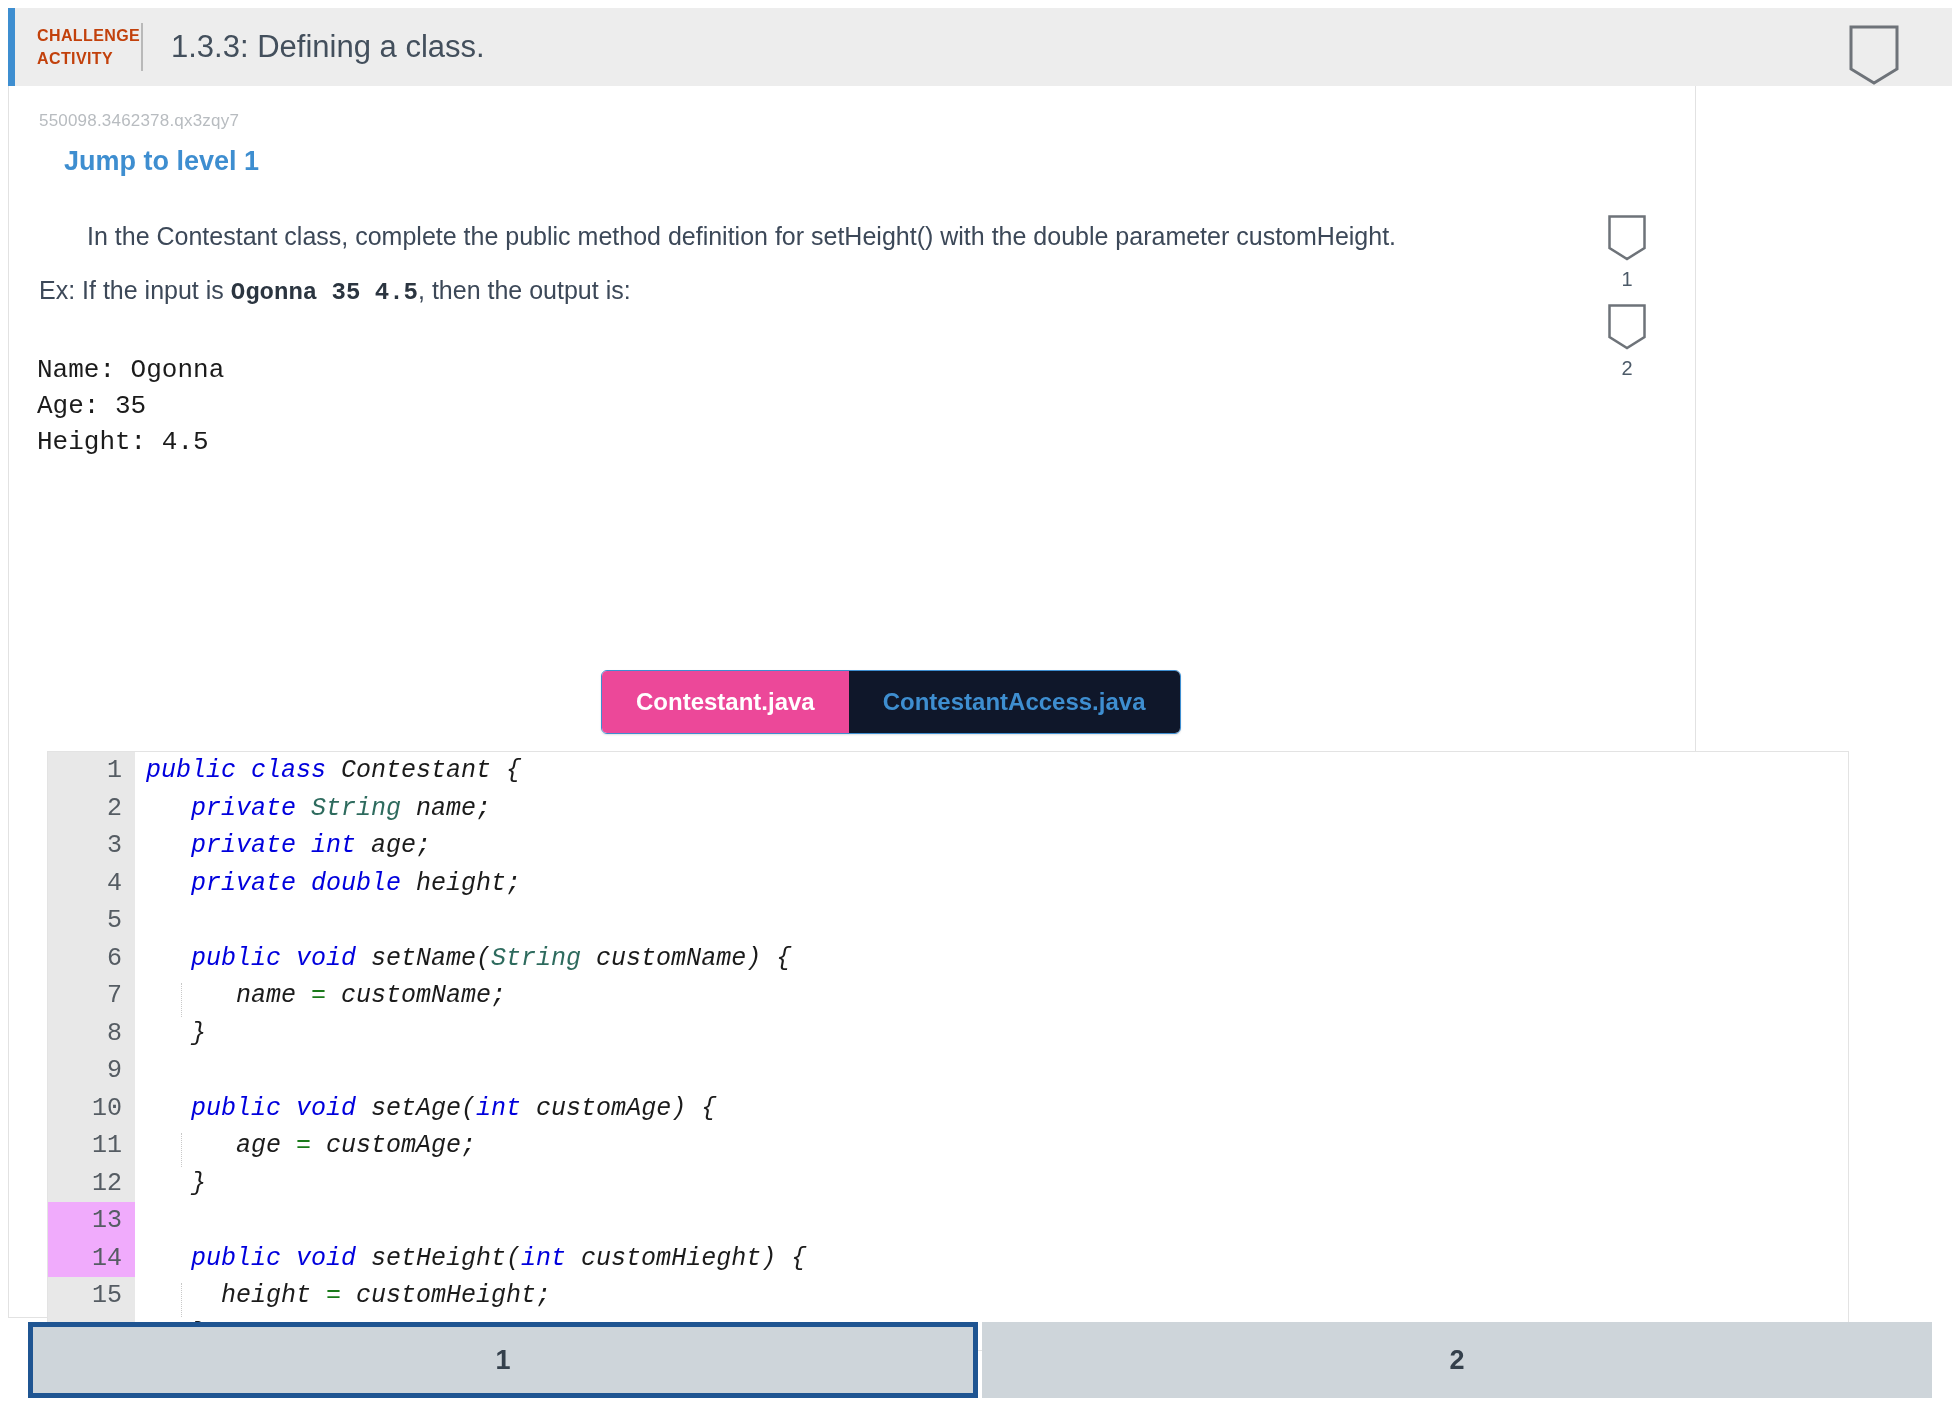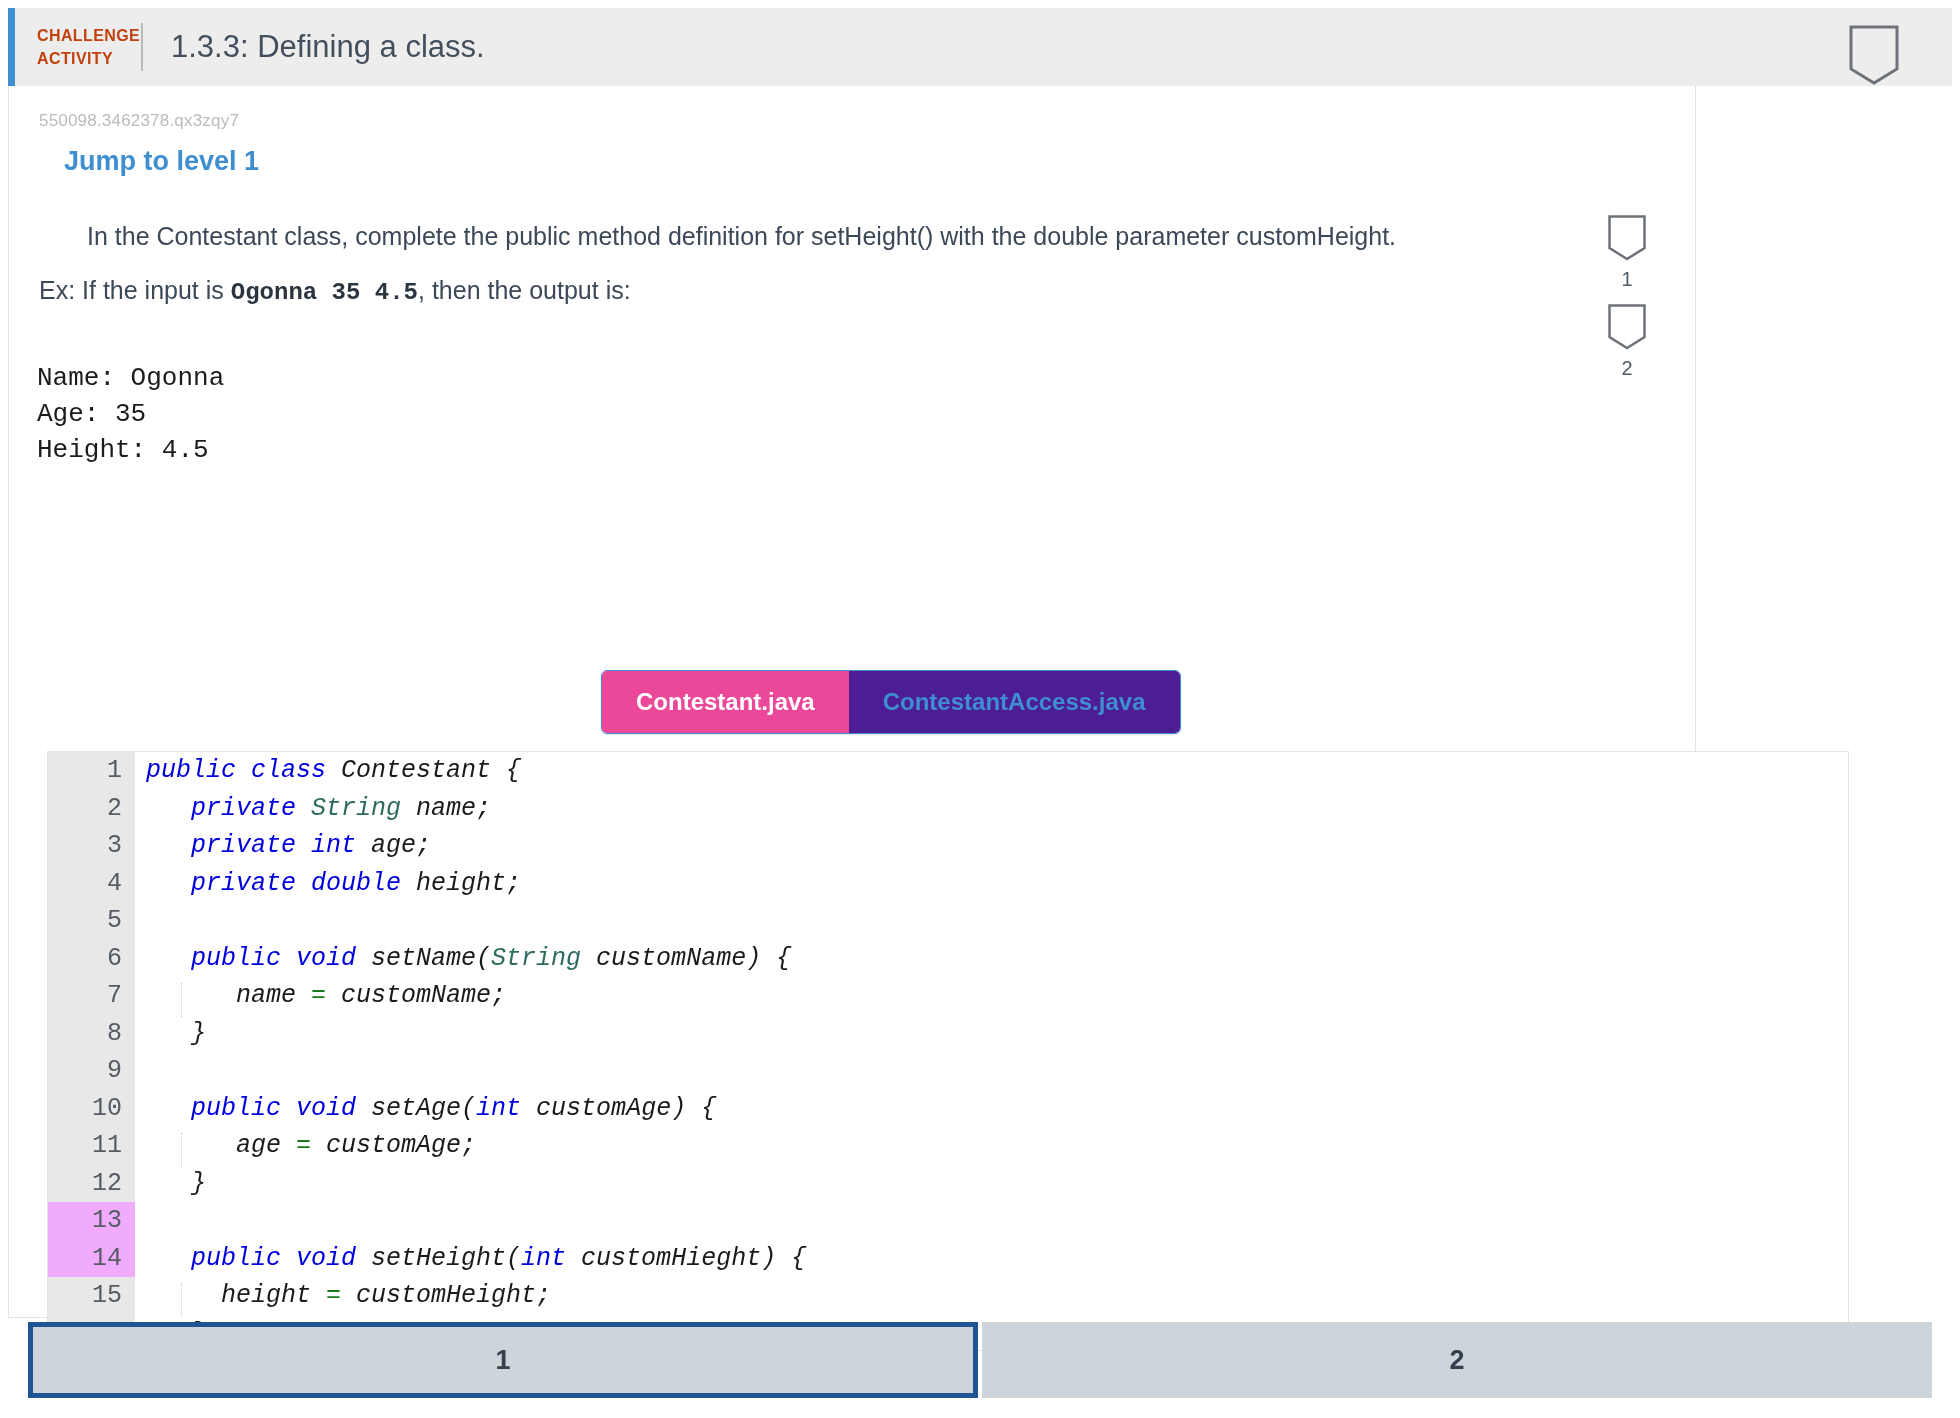--- a/index.html
+++ b/index.html
@@ -96,21 +96,21 @@
     font-family: "Liberation Mono", monospace;
     font-size: 24px;
     font-weight: bold;
     color: #2b3540;
     letter-spacing: 0px;
     white-space: pre;
   }
 
   .output-block {
     position: absolute;
-    left: 28px; top: 249px;
+    left: 28px; top: 241px;
     font-family: "Liberation Mono", monospace;
     font-size: 26px;
     line-height: 1.38;
     color: #1b1b1b;
     white-space: pre;
   }
 
   
   .tabs {
     position: absolute;
@@ -119,21 +119,21 @@
     border: 1px solid #3e8ed0;
     border-radius: 6px;
     overflow: hidden;
     box-shadow: 0 1px 2px rgba(0,0,0,.12);
   }
   .tab {
     font-size: 24px;
     font-weight: bold;
     padding: 17px 34px;
     cursor: pointer;
-    background: #4c1d95;
+    background: #0f172a;
     color: #3e8ed0;
     white-space: nowrap;
   }
   .tab.active {
     background: #ec4899;
     color: #ffffff;
   }
 
   
   .editor {

